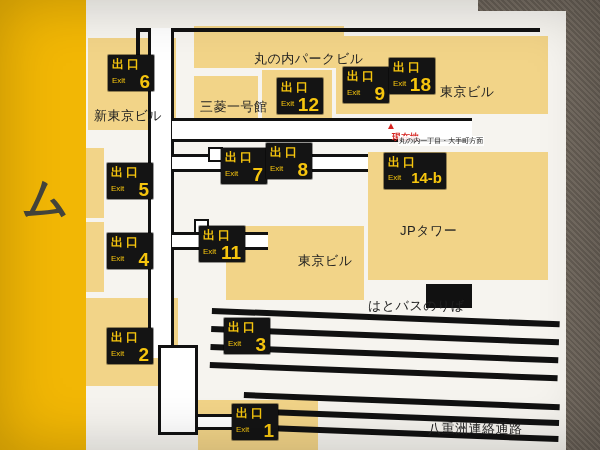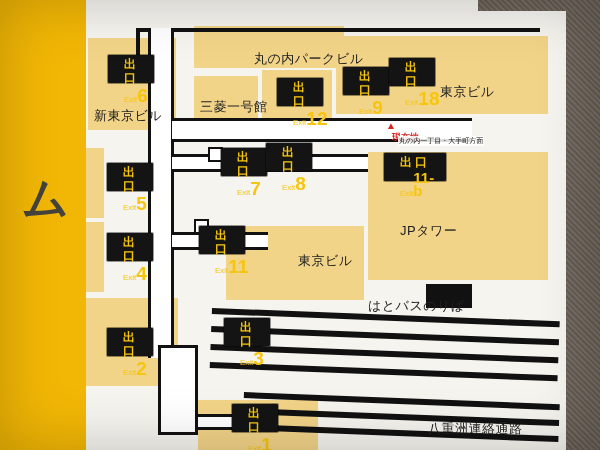--- a/index.html
+++ b/index.html
@@ -27,24 +27,24 @@
 
   .corr{position:absolute;background:#fff;border-top:3px solid var(--ink);border-bottom:3px solid var(--ink);z-index:1;}
   .corrv{position:absolute;background:#fff;border-left:3px solid var(--ink);border-right:3px solid var(--ink);z-index:1;}
   .whitebox{position:absolute;background:#fff;border:3px solid var(--ink);z-index:2;}
   .blackline{position:absolute;background:var(--ink);z-index:1;}
   .facility{position:absolute;width:11px;height:11px;background:#fff;border:2px solid var(--ink);z-index:3;}
 
   .tracks{position:absolute;z-index:1;transform:rotate(2.2deg);transform-origin:0 0;}
   .stripe{position:absolute;left:0;width:100%;height:6px;background:var(--ink);}
 
-  .badge{position:absolute;width:46px;height:28px;background:var(--badge-bg);color:var(--badge-fg);
-    z-index:6;padding:3px 16px;box-sizing:border-box;border-radius:1px;box-shadow:0 0 0 1px rgba(0,0,0,.4);}
+  .badge{position:absolute;width:46px;height:36px;background:var(--badge-bg);color:var(--badge-fg);
+    z-index:6;padding:3px 4px;box-sizing:border-box;border-radius:1px;box-shadow:0 0 0 1px rgba(0,0,0,.4);}
   .b-kanji{font-size:12px;font-weight:bold;letter-spacing:3px;line-height:1.15;}
-  .b-row{display:flex;align-items:flex-end;justify-content:space-between;margin-top:1px;}
+  .b-row{display:flex;align-items:center;justify-content:space-between;margin-top:1px;}
   .b-en{font-size:8px;line-height:1;}
   .b-num{font-size:19px;font-weight:bold;line-height:.9;}
   .badge.wide{width:62px;}
   .badge.wide .b-num{font-size:15px;}
 
   .cur{position:absolute;left:262px;top:131px;color:var(--red);font-size:9px;font-weight:bold;z-index:7;white-space:nowrap;margin-left:44px;}
   .tri{position:absolute;left:300px;top:120px;color:var(--red);font-size:10px;z-index:7;}
   .dir{position:absolute;left:312px;top:136px;font-size:7px;color:#111;z-index:7;background:rgba(255,255,255,.85);padding:0 1px;white-space:nowrap;}
 </style>
 </head>
@@ -157,21 +157,21 @@
       <div class="b-kanji">出口</div>
       <div class="b-row">
           <span class="b-en">Exit</span>
           <span class="b-num">8</span>
         </div>
     </div>
     <div class="badge wide" style="left:298px;top:153px">
       <div class="b-kanji">出口</div>
       <div class="b-row">
           <span class="b-en">Exit</span>
-          <span class="b-num">11-b</span>
+          <span class="b-num">14-b</span>
         </div>
     </div>
     <div class="badge" style="left:21px;top:233px">
       <div class="b-kanji">出口</div>
       <div class="b-row">
           <span class="b-en">Exit</span>
           <span class="b-num">4</span>
         </div>
     </div>
     <div class="badge" style="left:113px;top:226px">

